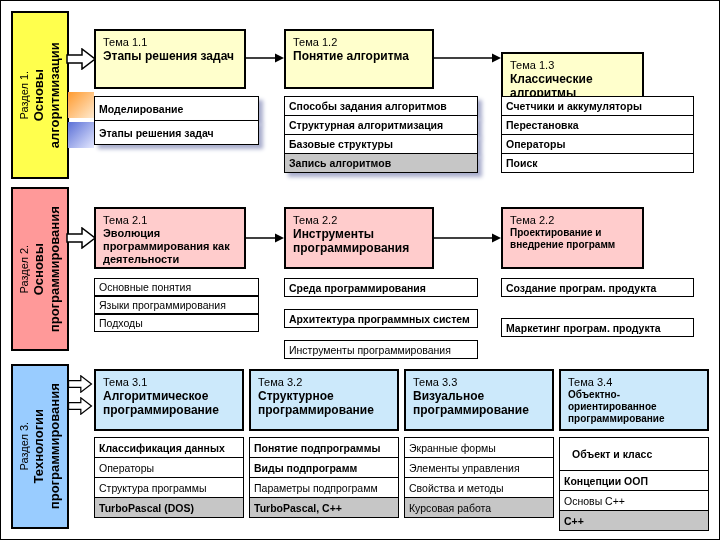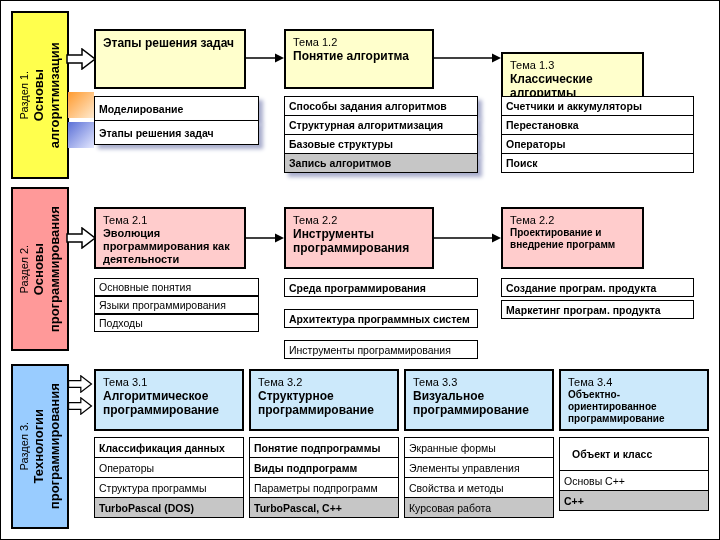--- a/index.html
+++ b/index.html
@@ -41,20 +41,21 @@
   </div>
 
   <svg class="block-arrow" style="left:65px;top:47px;" width="30" height="22" viewBox="0 0 30 22">
     <polygon points="1,7 16,7 16,1 29,11 16,21 16,15 1,15" fill="#fff" stroke="#000" stroke-width="1.5"></polygon>
   </svg>
 
   <div class="strip" style="left:67px;top:91px;width:26px;height:26px;background:linear-gradient(135deg,#ff9a2e,#ffeacf);"></div>
   <div class="strip" style="left:67px;top:121px;width:26px;height:26px;background:linear-gradient(135deg,#5a6fd6,#e4e8ff);"></div>
 
   <div class="card" style="left:93px;top:28px;width:152px;height:60px;background:#ffffcc;">
+    <div class="card-label">Тема 1.1</div>
     <div class="card-title">Этапы решения задач</div>
   </div>
   <svg class="harrow" style="left:245px;top:51px;" width="38" height="12" viewBox="0 0 38 12">
     <line x1="0" y1="6" x2="29" y2="6" stroke="#000" stroke-width="1.5"></line>
     <polygon points="29,1.5 38,6 29,10.5" fill="#000"></polygon>
   </svg>
   <div class="card" style="left:283px;top:28px;width:150px;height:60px;background:#ffffcc;">
     <div class="card-label">Тема 1.2</div>
     <div class="card-title">Понятие алгоритма</div>
   </div>
@@ -120,21 +121,21 @@
   <div class="list" style="left:93px;top:277px;width:165px;">
     <div class="item" style="height:18px;">Основные понятия</div>
     <div class="item" style="height:18px;">Языки программирования</div>
     <div class="item" style="height:18px;">Подходы</div>
   </div>
   <div class="list" style="left:283px;top:277px;width:194px;gap:12px;">
     <div class="item bold" style="height:19px;">Среда программирования</div>
     <div class="item bold" style="height:19px;">Архитектура программных систем</div>
     <div class="item" style="height:19px;">Инструменты программирования</div>
   </div>
-  <div class="list" style="left:500px;top:277px;width:193px;gap:3px;">
+  <div class="list" style="left:500px;top:277px;width:193px;gap:21px;">
     <div class="item bold" style="height:19px;">Создание програм. продукта</div>
     <div class="item bold" style="height:19px;">Маркетинг програм. продукта</div>
   </div>
 
   <div class="banner" style="left:10px;top:363px;width:58px;height:165px;background:#99ccff;">
     <div class="banner-text">
       <div class="banner-label">Раздел 3.</div>
       <div class="banner-title">Технологии</div>
       <div class="banner-title">программирования</div>
     </div>
@@ -177,17 +178,18 @@
     <div class="item bold gray" style="height:21px;">TurboPascal, C++</div>
   </div>
   <div class="list tight" style="left:403px;top:436px;width:150px;">
     <div class="item" style="height:21px;">Экранные формы</div>
     <div class="item" style="height:21px;">Элементы управления</div>
     <div class="item" style="height:21px;">Свойства и методы</div>
     <div class="item gray" style="height:21px;">Курсовая работа</div>
   </div>
   <div class="list tight" style="left:558px;top:436px;width:150px;">
     <div class="item bold" style="height:34px;padding-left:12px;">Объект и класс</div>
+    <div class="item bold" style="height:21px;">Концепции ООП</div>
     <div class="item" style="height:21px;">Основы C++</div>
     <div class="item bold gray" style="height:21px;">C++</div>
   </div>
 
 </div>
 
 </body></html>

